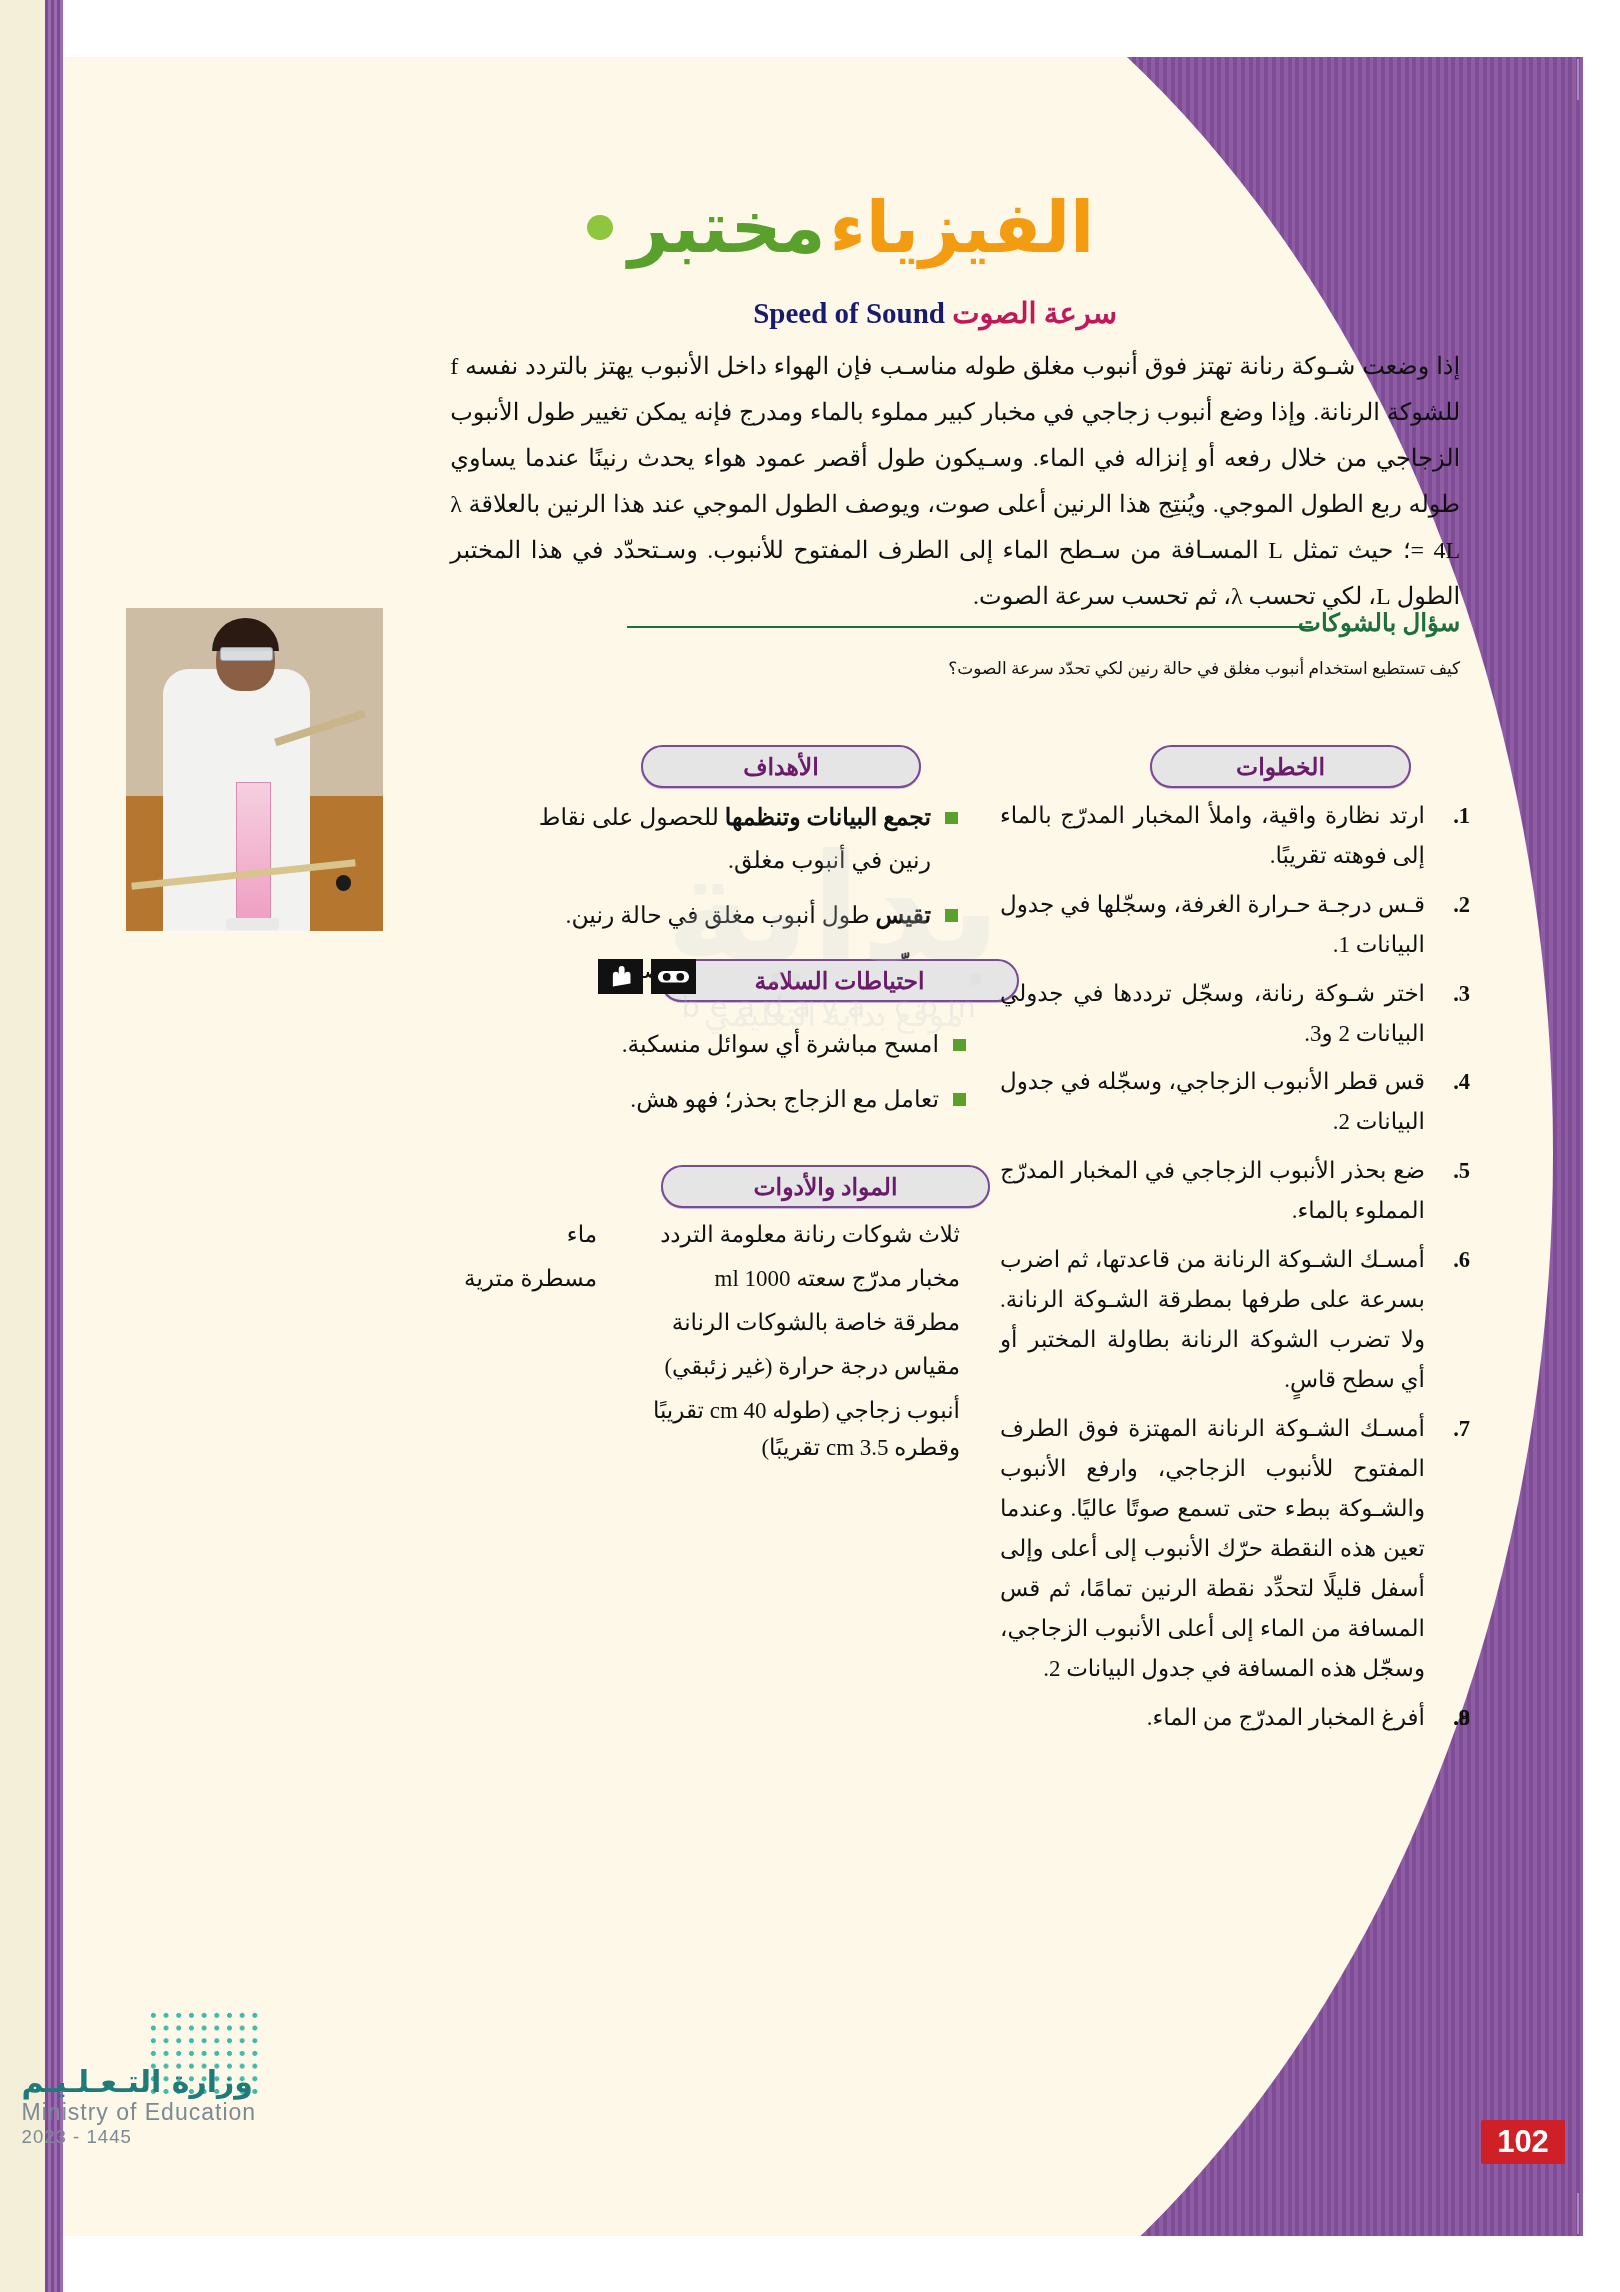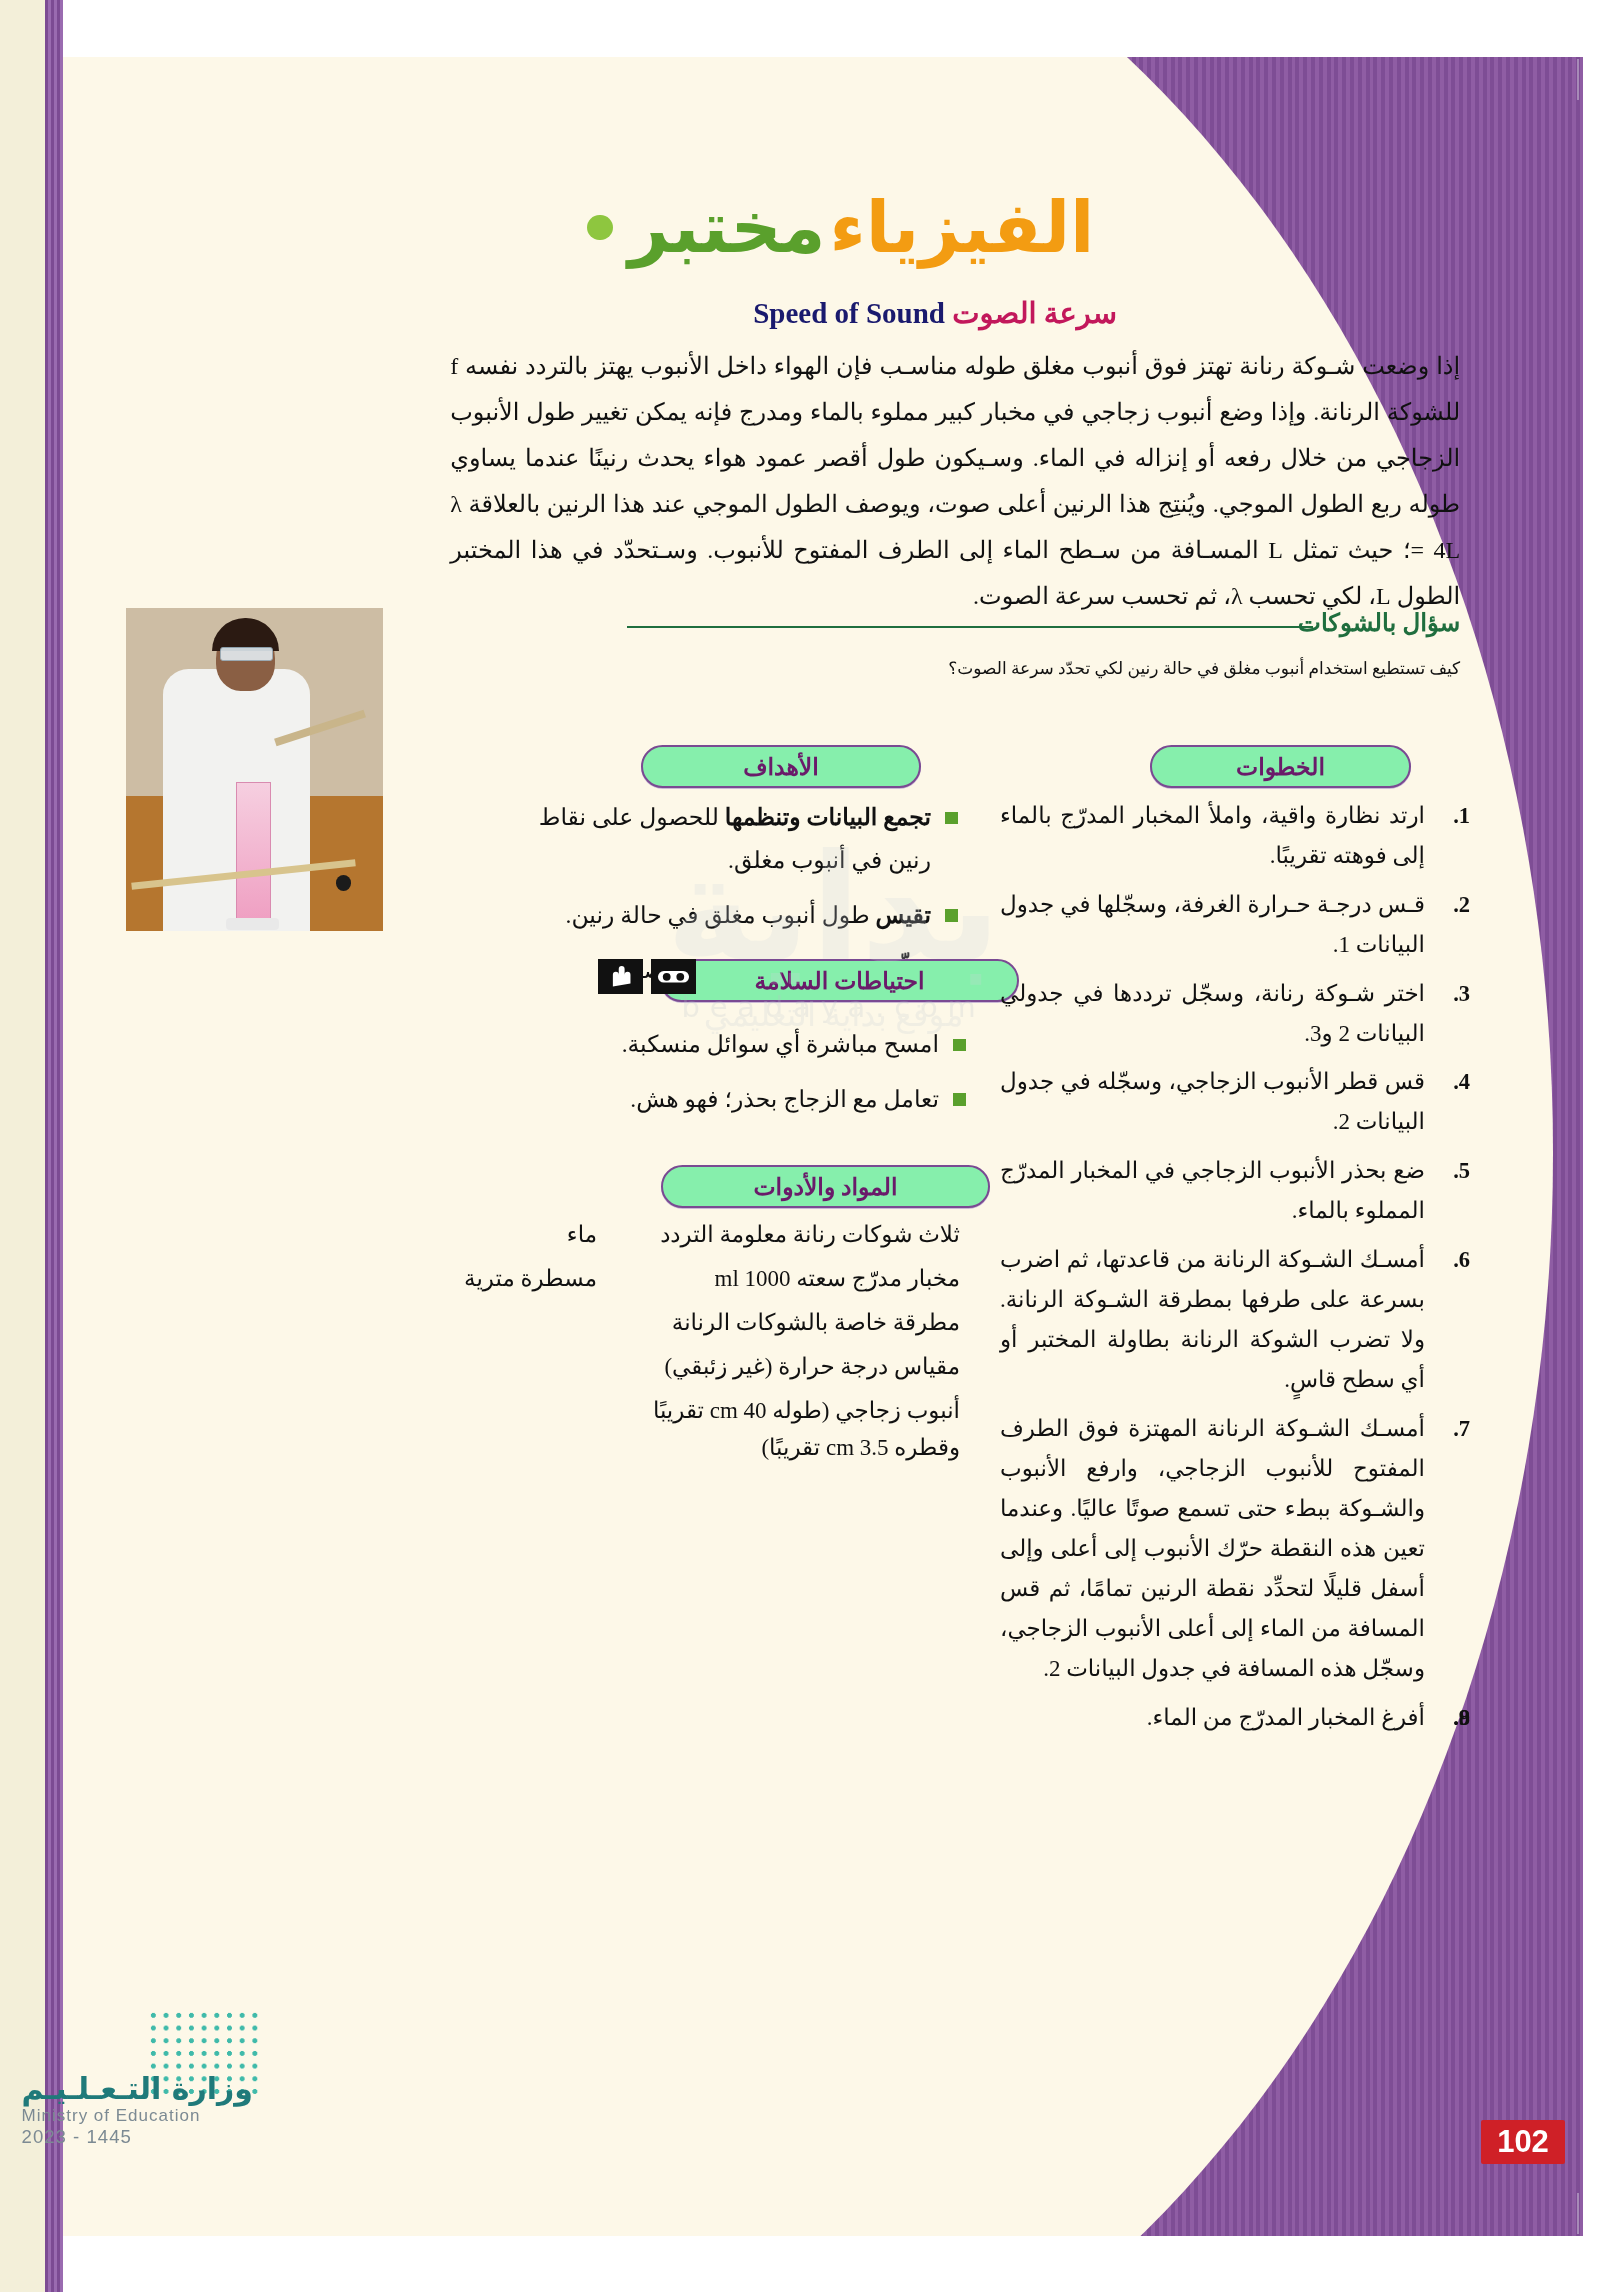--- a/index.html
+++ b/index.html
@@ -164,21 +164,21 @@
     direction: rtl;
     text-align: right;
   }
 
   
   .pill {
     position: absolute;
     height: 39px;
     border: 2px solid #7a4a92;
     border-radius: 21.6px;
-    background: #86efac;
+    background: #e5e5e5;
     color: #6a1b6a;
     font-size: 23.5px;
     font-weight: bold;
     display: flex;
     align-items: center;
     justify-content: center;
     padding: 0 25.5px;
     direction: rtl;
     box-shadow: 0 1px 0 #cbb9d6;
   }
@@ -342,21 +342,21 @@
     left: 21.6px; bottom: 145px;
     text-align: left;
     direction: ltr;
   }
   .moe .ar {
     font-size: 30px; color: #1f7a7a; font-weight: bold; direction: rtl;
     letter-spacing: 2px;
     font-family: "DejaVu Sans", sans-serif;
   }
   .moe .en {
-    font-size: 17px; color: #7c8a93; letter-spacing: 1px;
+    font-size: 23px; color: #7c8a93; letter-spacing: 1px;
     font-family: "Liberation Sans", sans-serif;
   }
   .moe .yr {
     font-size: 18.6px; color: #7c8a93; letter-spacing: 1px;
     font-family: "Liberation Sans", sans-serif;
   }
   .moe-dots {
     position: absolute;
     left: 147px; bottom: 196px;
     width: 118px; height: 88px;

